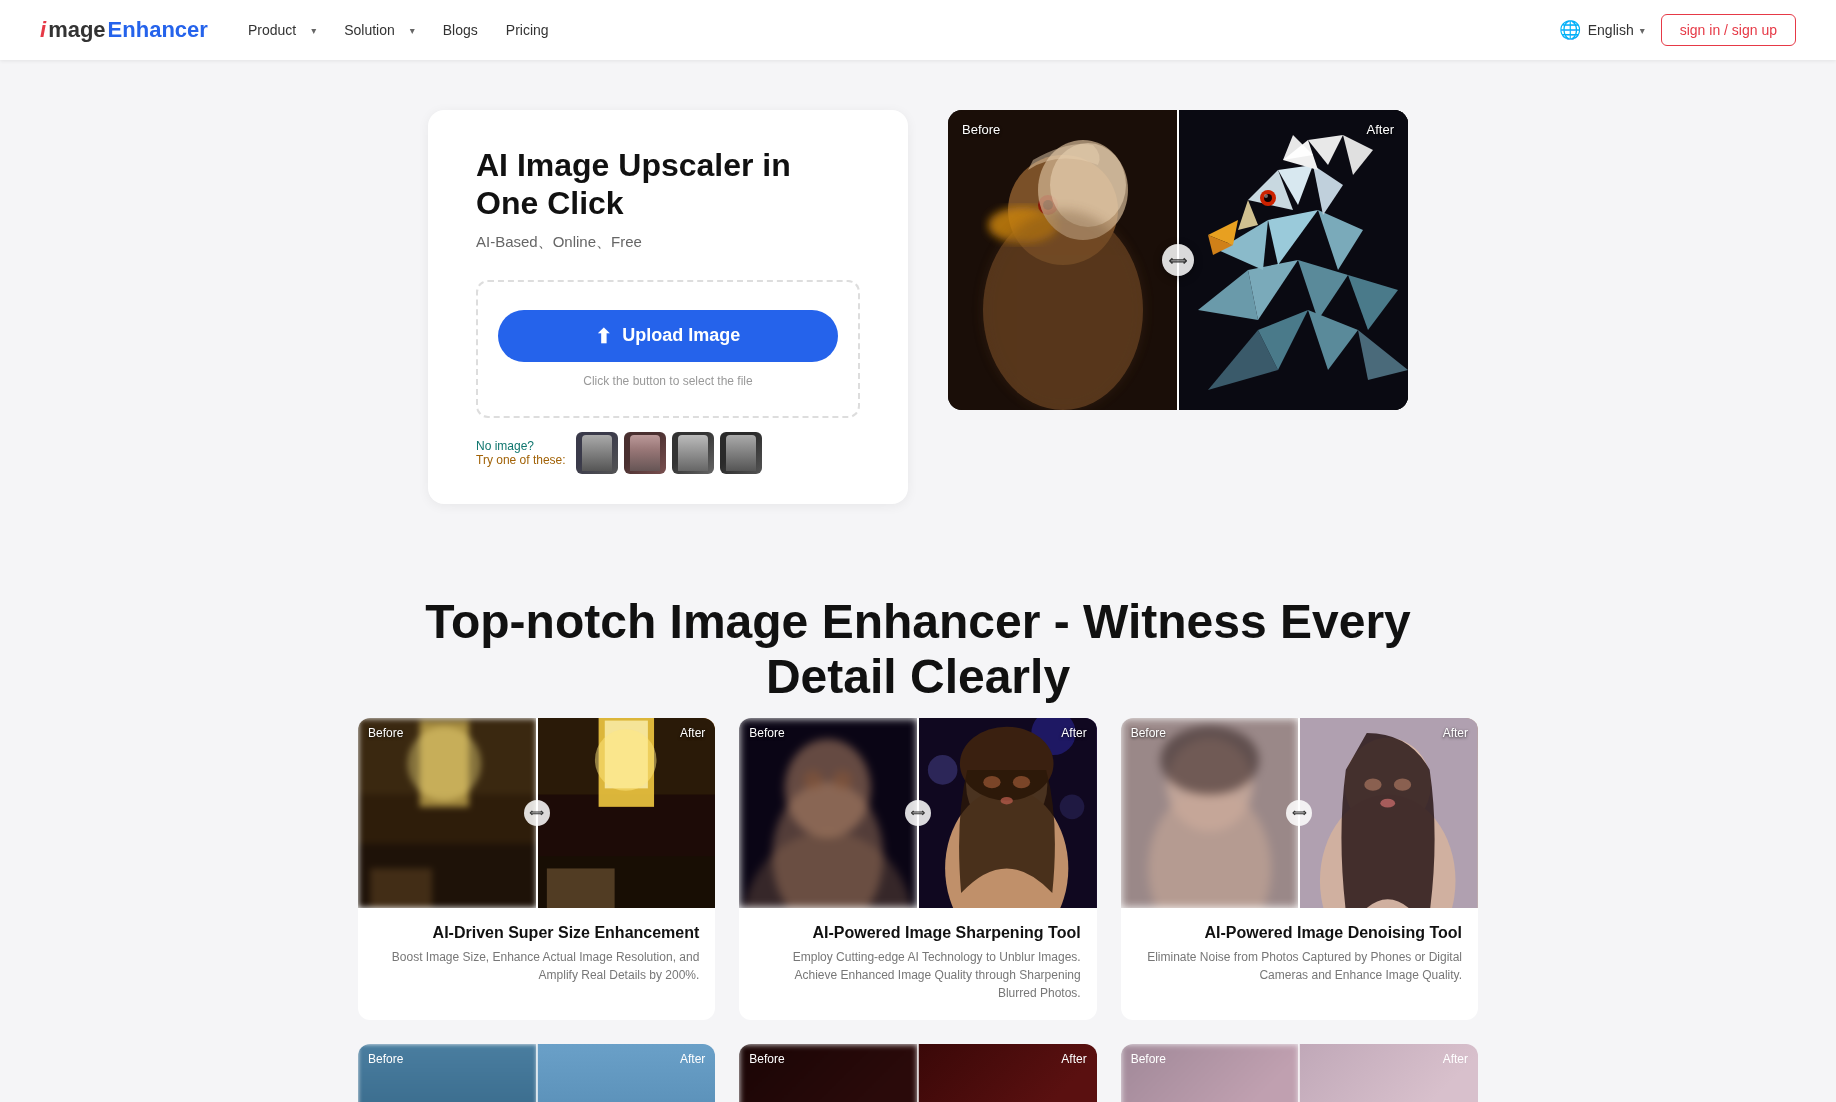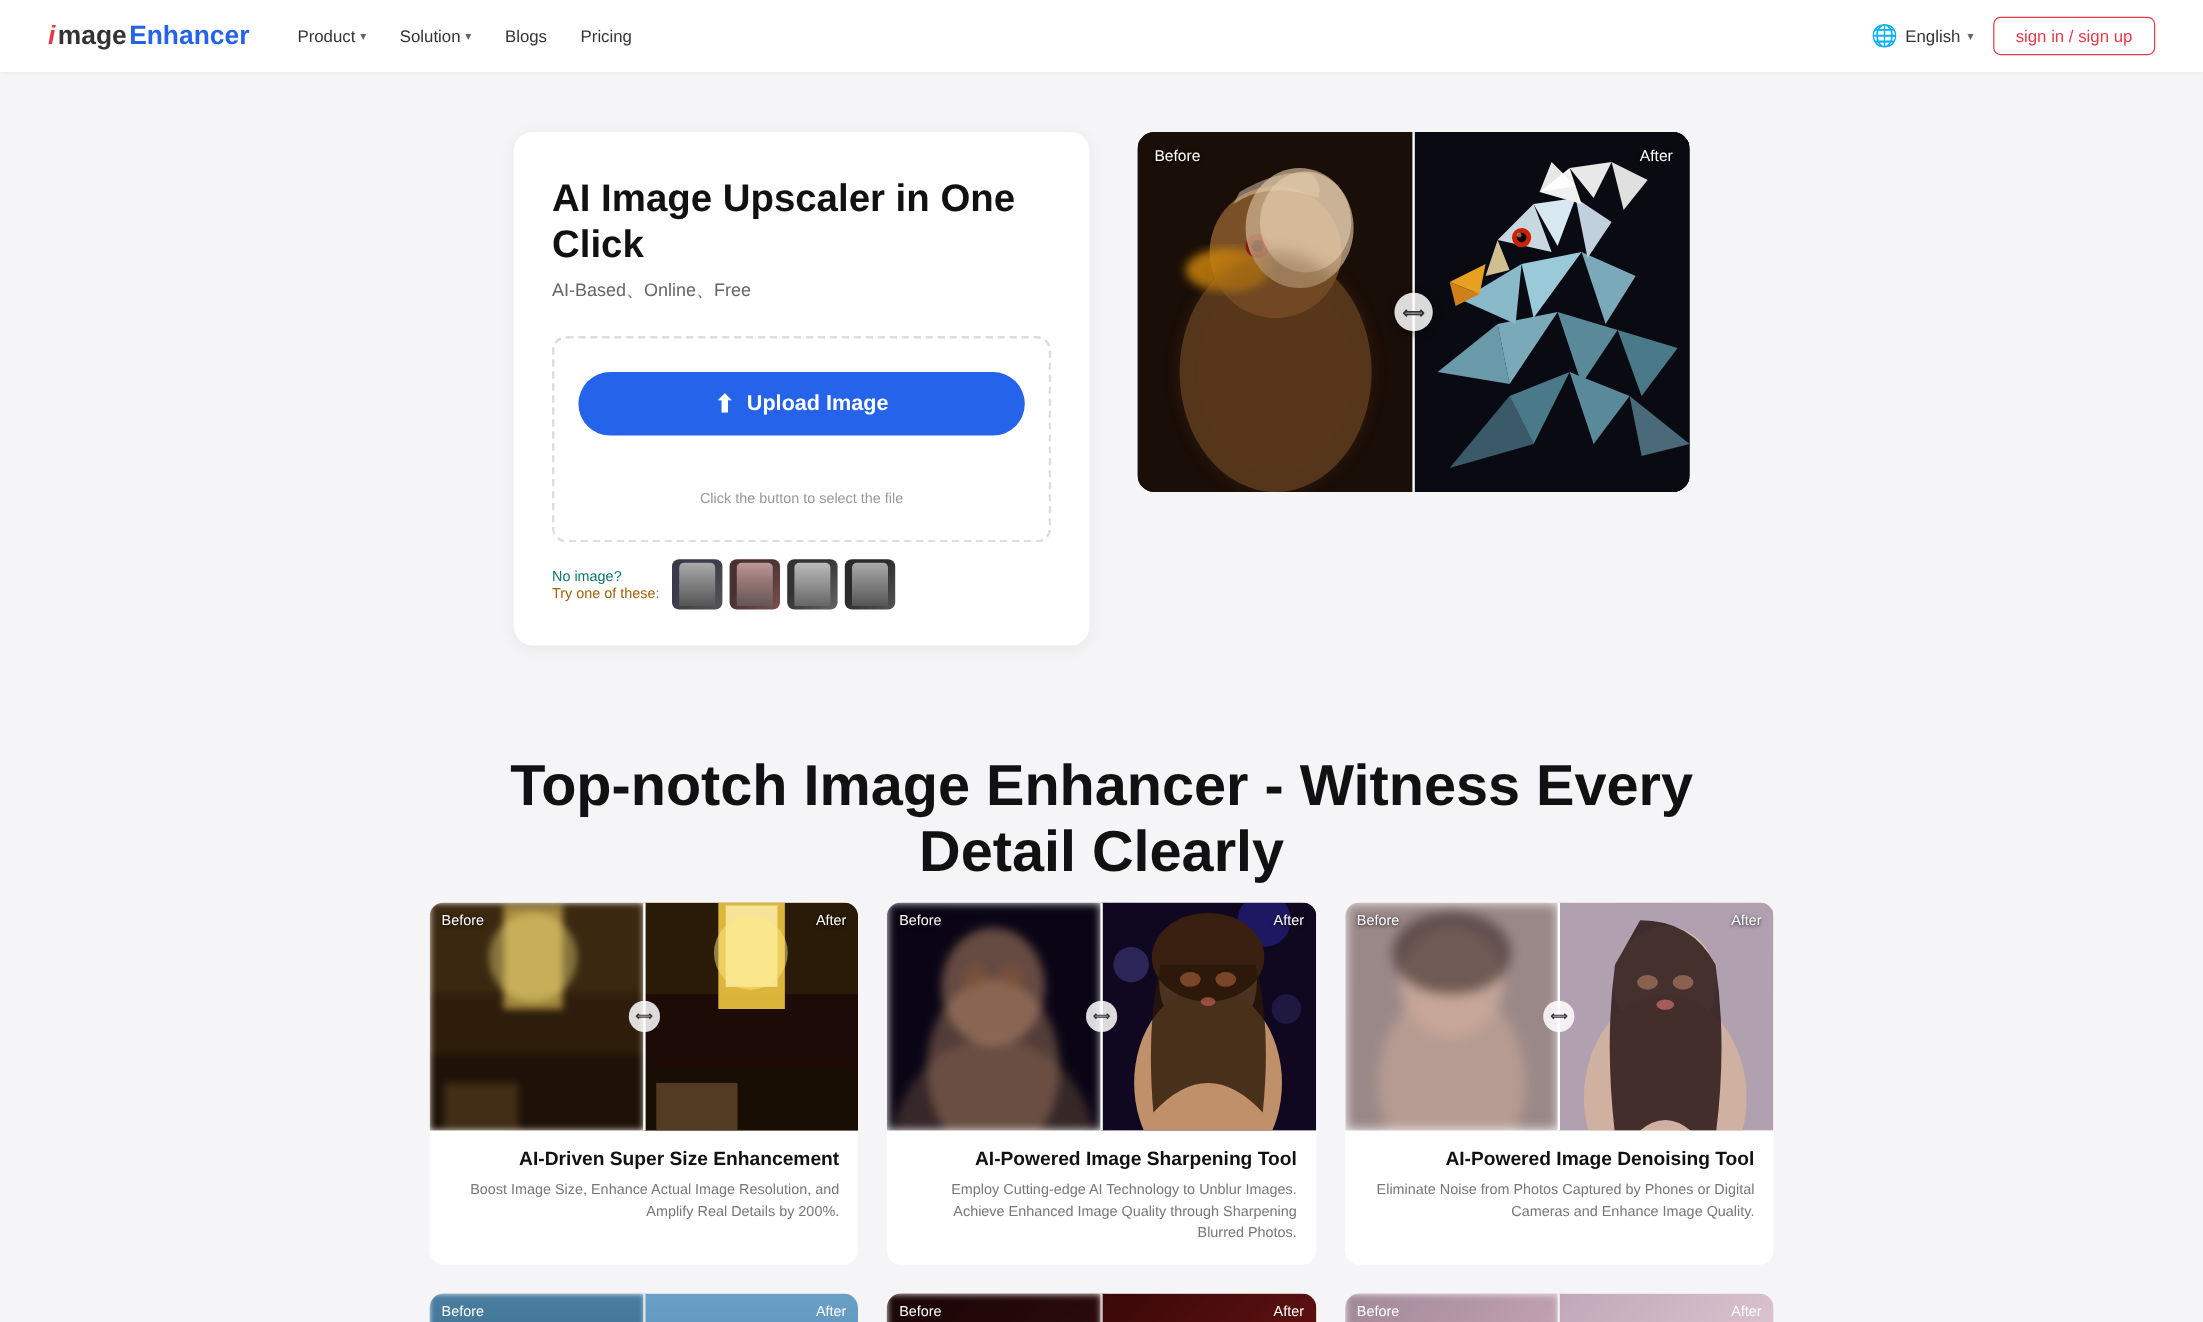--- a/index.html
+++ b/index.html
@@ -20,21 +20,21 @@
       font-size: 22px; font-weight: 700; text-decoration: none;
       margin-right: 40px;
     }
     .logo-i { color: #e63946; font-style: italic; }
     .logo-image { color: #333; text-align: right; }
     .logo-enhancer { color: #2563eb; }
     .nav-links {
       display: flex; align-items: center; gap: 28px; flex: 1;
     }
     .nav-link {
-      font-size: 14px; color: #333; cursor: pointer; display: flex; align-items: center; gap: 4px;
+      font-size: 14px; color: #333; cursor: pointer; display: flex; align-items: center; gap: 15px;
       text-decoration: none;
     }
     .nav-chevron { font-size: 10px; color: #666; }
     .nav-right { display: flex; align-items: center; gap: 16px; }
     .lang-btn {
       display: flex; align-items: center; gap: 6px;
       font-size: 14px; color: #333; cursor: pointer; border: none; background: none;
     }
     .lang-icon { font-size: 18px; }
     .signin-btn {
@@ -47,21 +47,21 @@
     .hero {
       display: flex; align-items: flex-start; justify-content: center;
       padding: 50px 60px 40px;
       gap: 40px;
       background: #f5f5f7;
       max-width: 1200px;
       margin: 0 auto;
     }
     .hero-left {
       background: #fff; border-radius: 16px;
-      padding: 36px 32px 30px;
+      padding: 36px 48px 30px;
       flex: 0 0 480px;
       box-shadow: 0 2px 12px rgba(0,0,0,0.06);
     }
     .hero-title {
       font-size: 32px; font-weight: 800; color: #111;
       line-height: 1.2; margin-bottom: 10px;
     }
     .hero-subtitle {
       font-size: 15px; color: #666; margin-bottom: 28px;
     }
@@ -71,21 +71,21 @@
       align-items: center; gap: 12px;
     }
     .upload-btn {
       background: #2563eb; color: #fff; border: none;
       padding: 14px 48px; border-radius: 30px;
       font-size: 18px; font-weight: 600; cursor: pointer;
       display: flex; align-items: center; gap: 10px;
       width: 100%; justify-content: center;
     }
     .upload-icon { font-size: 20px; }
-    .upload-hint { font-size: 12px; color: #999; margin-top: 33px; }
+    .upload-hint { font-size: 12px; color: #999; }
     .sample-row {
       display: flex; align-items: center; gap: 10px; margin-top: 14px;
     }
     .sample-images { display: flex; gap: 6px; }
     .sample-thumb {
       width: 42px; height: 42px; border-radius: 6px;
       background: #ccc; cursor: pointer;
       overflow: hidden; display: flex; align-items: center; justify-content: center;
     }
     .sample-thumb-1 { background: linear-gradient(135deg, #3a3a4a 40%, #555 100%); }

